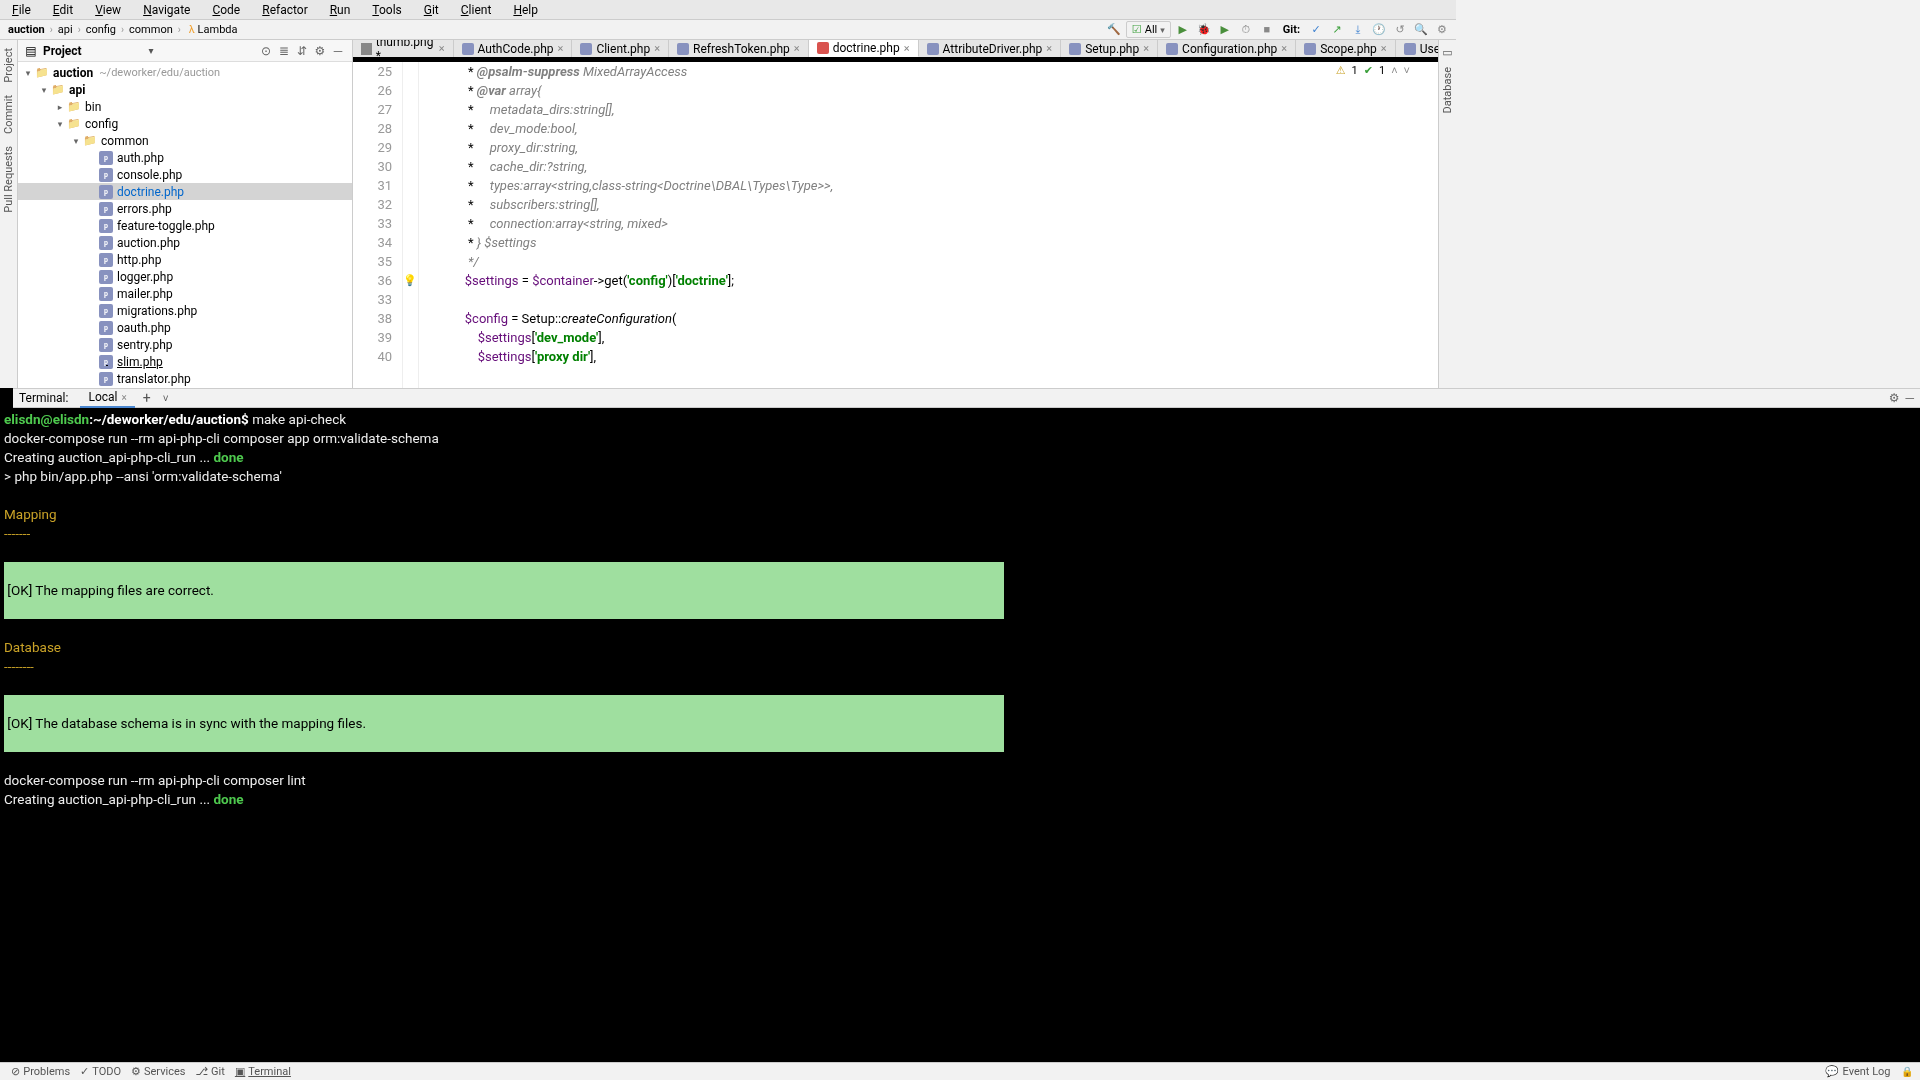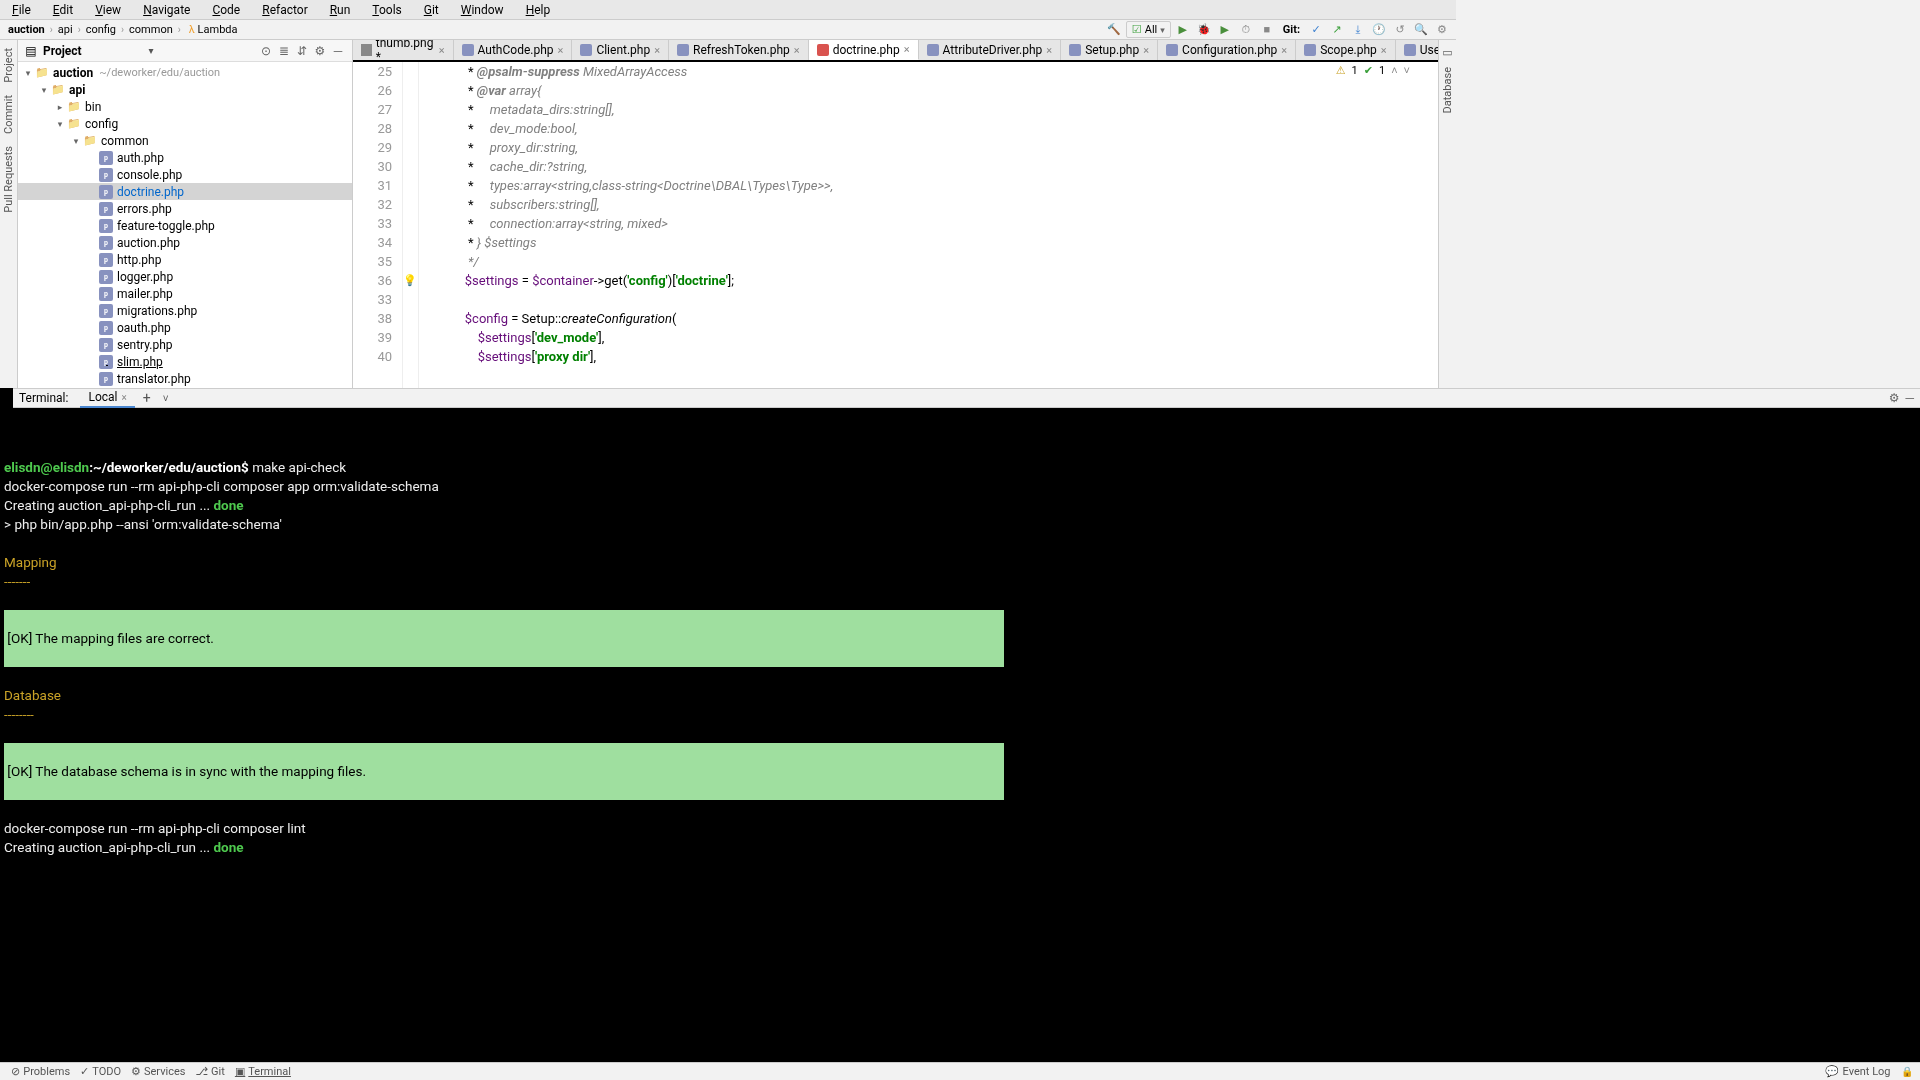--- a/index.html
+++ b/index.html
@@ -49,21 +49,21 @@
 .folder-icon::before { content: "📁"; font-size: 11px; filter: grayscale(0.3); }
 .php-icon { width:14px; height:14px; background:#8892bf; border-radius:2px; display:flex; align-items:center; justify-content:center; color:#fff; font-size:7px; font-weight:bold; }
 .php-icon::before { content:"p"; }
 .tree-label { }
 .tree-label.bold { font-weight: bold; }
 .tree-path { color: #999; margin-left: 6px; font-size: 11px; }
 .tree-label.sel { color: #0066cc; }
 
 
 .editor-area { flex: 1; display: flex; flex-direction: column; background: #fff; min-width: 0; }
-.editor-tabs { height: 22px; display: flex; align-items: stretch; border-bottom: 2px solid #000000; background: #f2f2f2; overflow: hidden; }
+.editor-tabs { height: 22px; display: flex; align-items: stretch; border-bottom: 5px solid #000000; background: #f2f2f2; overflow: hidden; }
 .ed-tab { display: flex; align-items: center; padding: 0 8px; gap: 4px; border-right: 1px solid #ccc; cursor: pointer; font-size: 12px; background: #e6e6e6; }
 .ed-tab.active { background: #fff; border-bottom: 1px solid #fff; }
 .ed-tab .close-x { color:#888; font-size:11px; }
 .ed-tab .timg { width:12px; height:12px; background:#888; }
 .ed-tab .tphp { width:12px; height:12px; background:#8892bf; border-radius:2px; }
 .ed-tab .tphp.red { background:#d9534f; }
 
 .editor-body { flex: 1; display: flex; font-family: "JetBrains Mono", Menlo, Consolas, monospace; font-size: 13px; overflow: hidden; position: relative; }
 .gutter { width: 50px; background: #fff; text-align: right; padding-right: 10px; color: #999; border-right: 1px solid #eee; }
 .gutter-line { height: 19px; line-height: 19px; }
@@ -94,21 +94,21 @@
 .term-header { height: 20px; background: #f2f2f2; display: flex; align-items: center; padding: 0 6px; border-top: 1px solid #ccc; border-bottom: 1px solid #ccc; color:#000;margin-left:13px; }
 .term-title { font-size: 12px; }
 .term-tabs { display: flex; margin-left: 12px; align-items: center; gap: 4px; }
 .term-tab { padding: 2px 8px; font-size: 12px; border-bottom: 2px solid #4a86cf; cursor:pointer; }
 .term-tab .close-x { color:#888; font-size:10px; margin-left:4px;}
 .term-add { font-size: 14px; padding: 0 4px; cursor: pointer; color:#555; }
 .term-drop { font-size: 10px; padding: 0 4px; cursor: pointer; color:#555; }
 .term-right { margin-left: auto; display:flex; gap:6px; color:#666; }
 .term-right .tbtn { cursor:pointer; }
 
-.term-body { flex: 1; background: #000; color: #eee; font-family: Menlo, Consolas, monospace; font-size: 13.5px; line-height: 19px; padding: 2px 4px; overflow: hidden; white-space: pre; margin-top: 48px; }
+.term-body { flex: 1; background: #000; color: #eee; font-family: Menlo, Consolas, monospace; font-size: 13.5px; line-height: 19px; padding: 2px 4px; overflow: hidden; white-space: pre; }
 .tgreen { color: #4ec94e; font-weight: bold; }
 .twhite { color: #fff; font-weight: bold; }
 .tyellow { color: #c9a227; }
 .ok-block { background: #9fdf9f; color: #000; display: block; width: 1000px; }
 .ok-pad { height: 19px; }
 
 
 .statusbar { position: absolute; bottom: 0; left: 0; right: 0; height: 18px; background: #f2f2f2; border-top: 1px solid #ccc; display: flex; align-items: center; padding: 0 6px; font-size: 11px; }
 .status-item { display: flex; align-items: center; gap: 3px; padding: 0 5px; cursor: pointer; color:#555; }
 .status-item.active { text-decoration: underline; }
@@ -121,21 +121,21 @@
 <div class="menubar" id="menubar">
     <div class="menubar-item">File</div>
     <div class="menubar-item">Edit</div>
     <div class="menubar-item">View</div>
     <div class="menubar-item">Navigate</div>
     <div class="menubar-item">Code</div>
     <div class="menubar-item">Refactor</div>
     <div class="menubar-item">Run</div>
     <div class="menubar-item">Tools</div>
     <div class="menubar-item">Git</div>
-    <div class="menubar-item">Window</div>
+    <div class="menubar-item">Client</div>
     <div class="menubar-item">Help</div>
   </div>
 
 <div class="navbar">
   <div class="breadcrumb" id="breadcrumb">
       <span class="breadcrumb-seg bold">auction</span>
       <span class="breadcrumb-sep">›</span>
       <span class="breadcrumb-seg">api</span>
       <span class="breadcrumb-sep">›</span>
       <span class="breadcrumb-seg">config</span>

